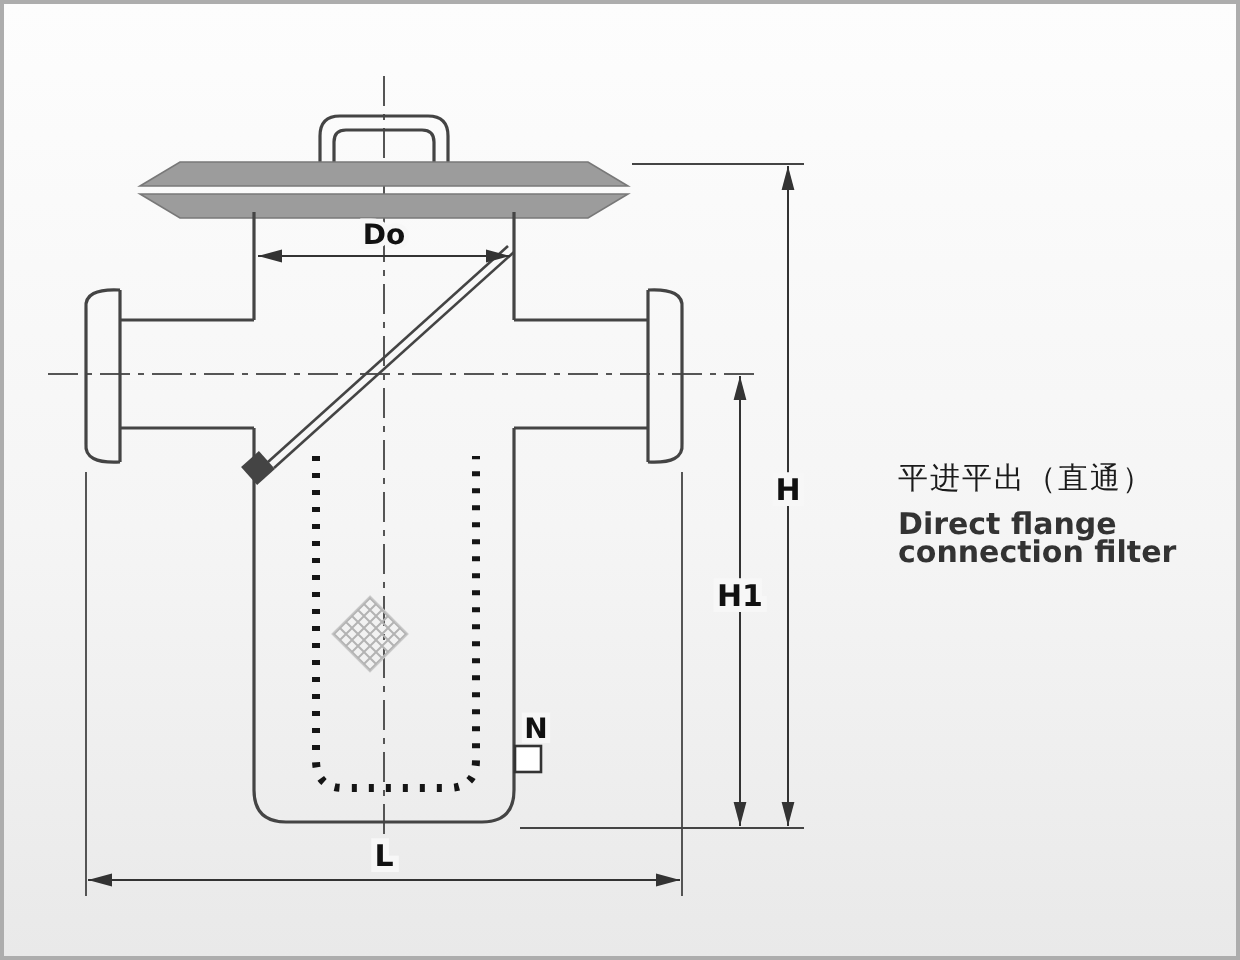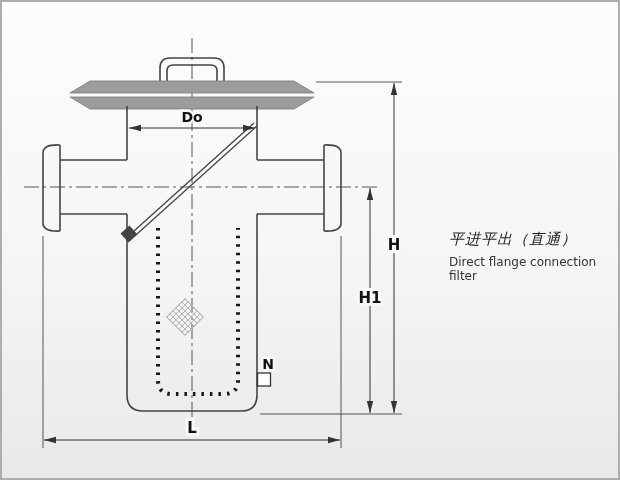--- a/index.html
+++ b/index.html
@@ -10,22 +10,22 @@
     border:2px solid #adadad;
     background:linear-gradient(180deg,#fdfdfd 0%,#f5f5f5 55%,#e9e9e9 100%);
     overflow:hidden;
     font-family:"DejaVu Sans", sans-serif;
   }
   #drawing{position:absolute;left:0;top:0;}
   .title-block{
     position:absolute;left:447px;top:226px;width:168px;
     color:#1b1b1b;
   }
-  .title-zh{font-size:15px;line-height:22px;letter-spacing:1px;font-weight:500;font-style:italic;}
-  .title-en{font-size:12px;line-height:14px;margin-top:5px;color:#333;font-weight:400;}
+  .title-zh{font-size:15px;line-height:22px;letter-spacing:1px;font-weight:500;}
+  .title-en{font-size:15px;line-height:14px;margin-top:5px;color:#333;font-weight:700;}
   text{font-family:"DejaVu Sans", sans-serif;}
   .dimtext{font-size:15px;font-weight:600;fill:#111;paint-order:stroke;stroke:#f7f7f7;stroke-width:6px;}
   .dimtext-small{font-size:14px;font-weight:600;fill:#111;paint-order:stroke;stroke:#f7f7f7;stroke-width:5px;}
   .outline{stroke:#444;stroke-width:1.6;fill:none;}
   .dimline{stroke:#333;stroke-width:1;fill:none;}
   .extline{stroke:#444;stroke-width:0.9;fill:none;}
   .centerline{stroke:#555;stroke-width:1;fill:none;stroke-dasharray:15 4 3 4;}
 </style>
 </head>
 <body>

